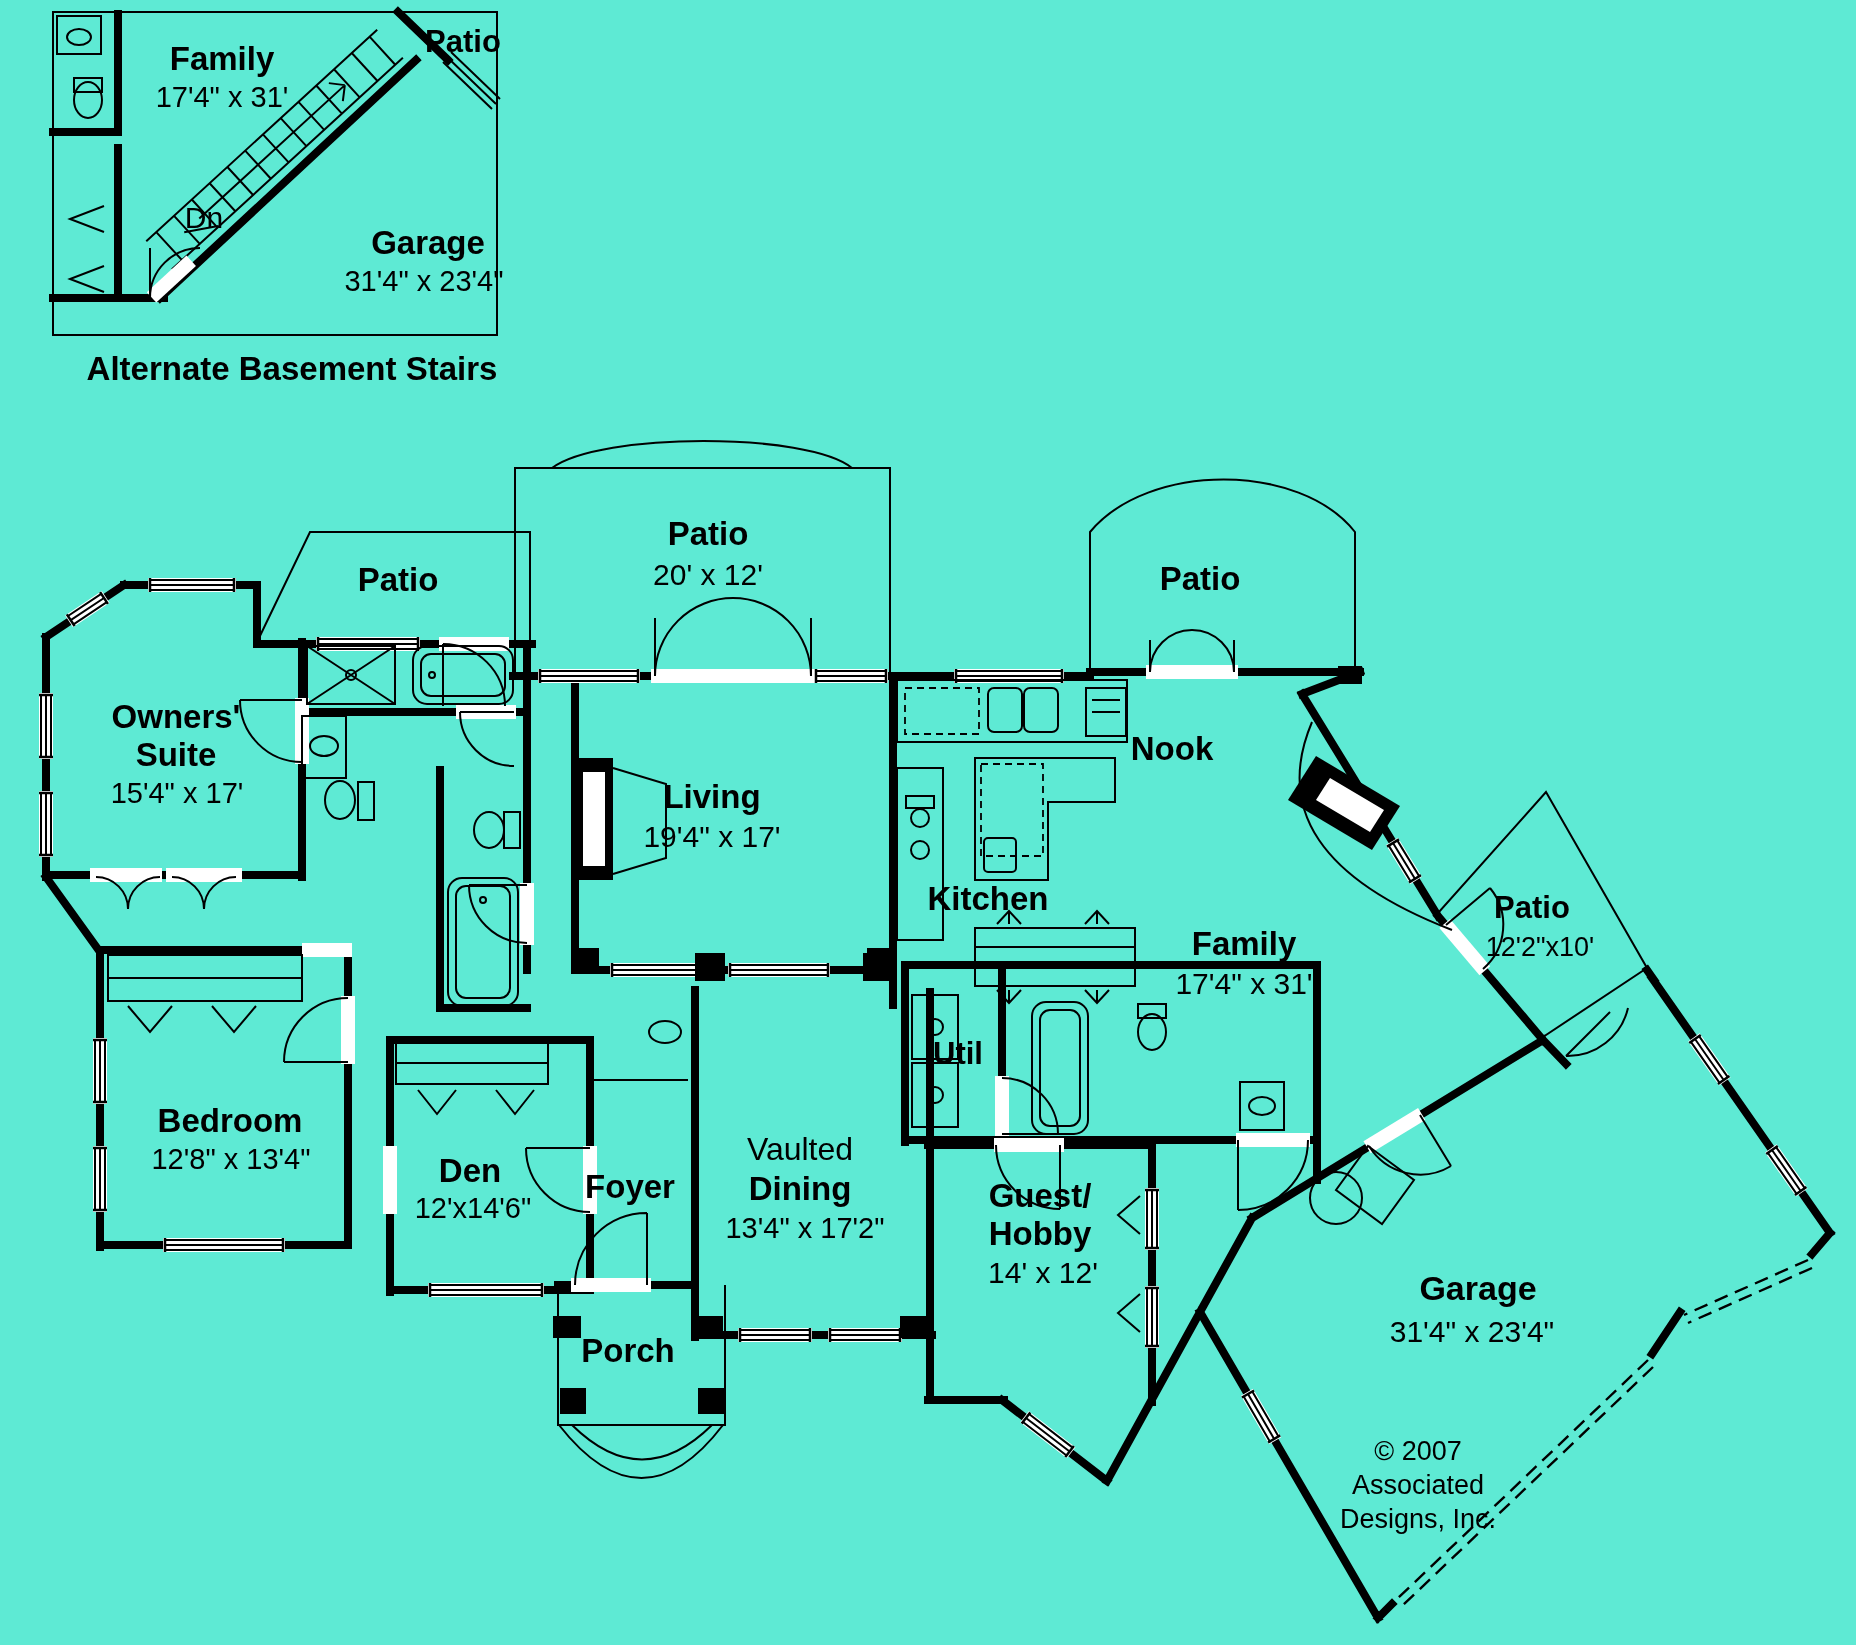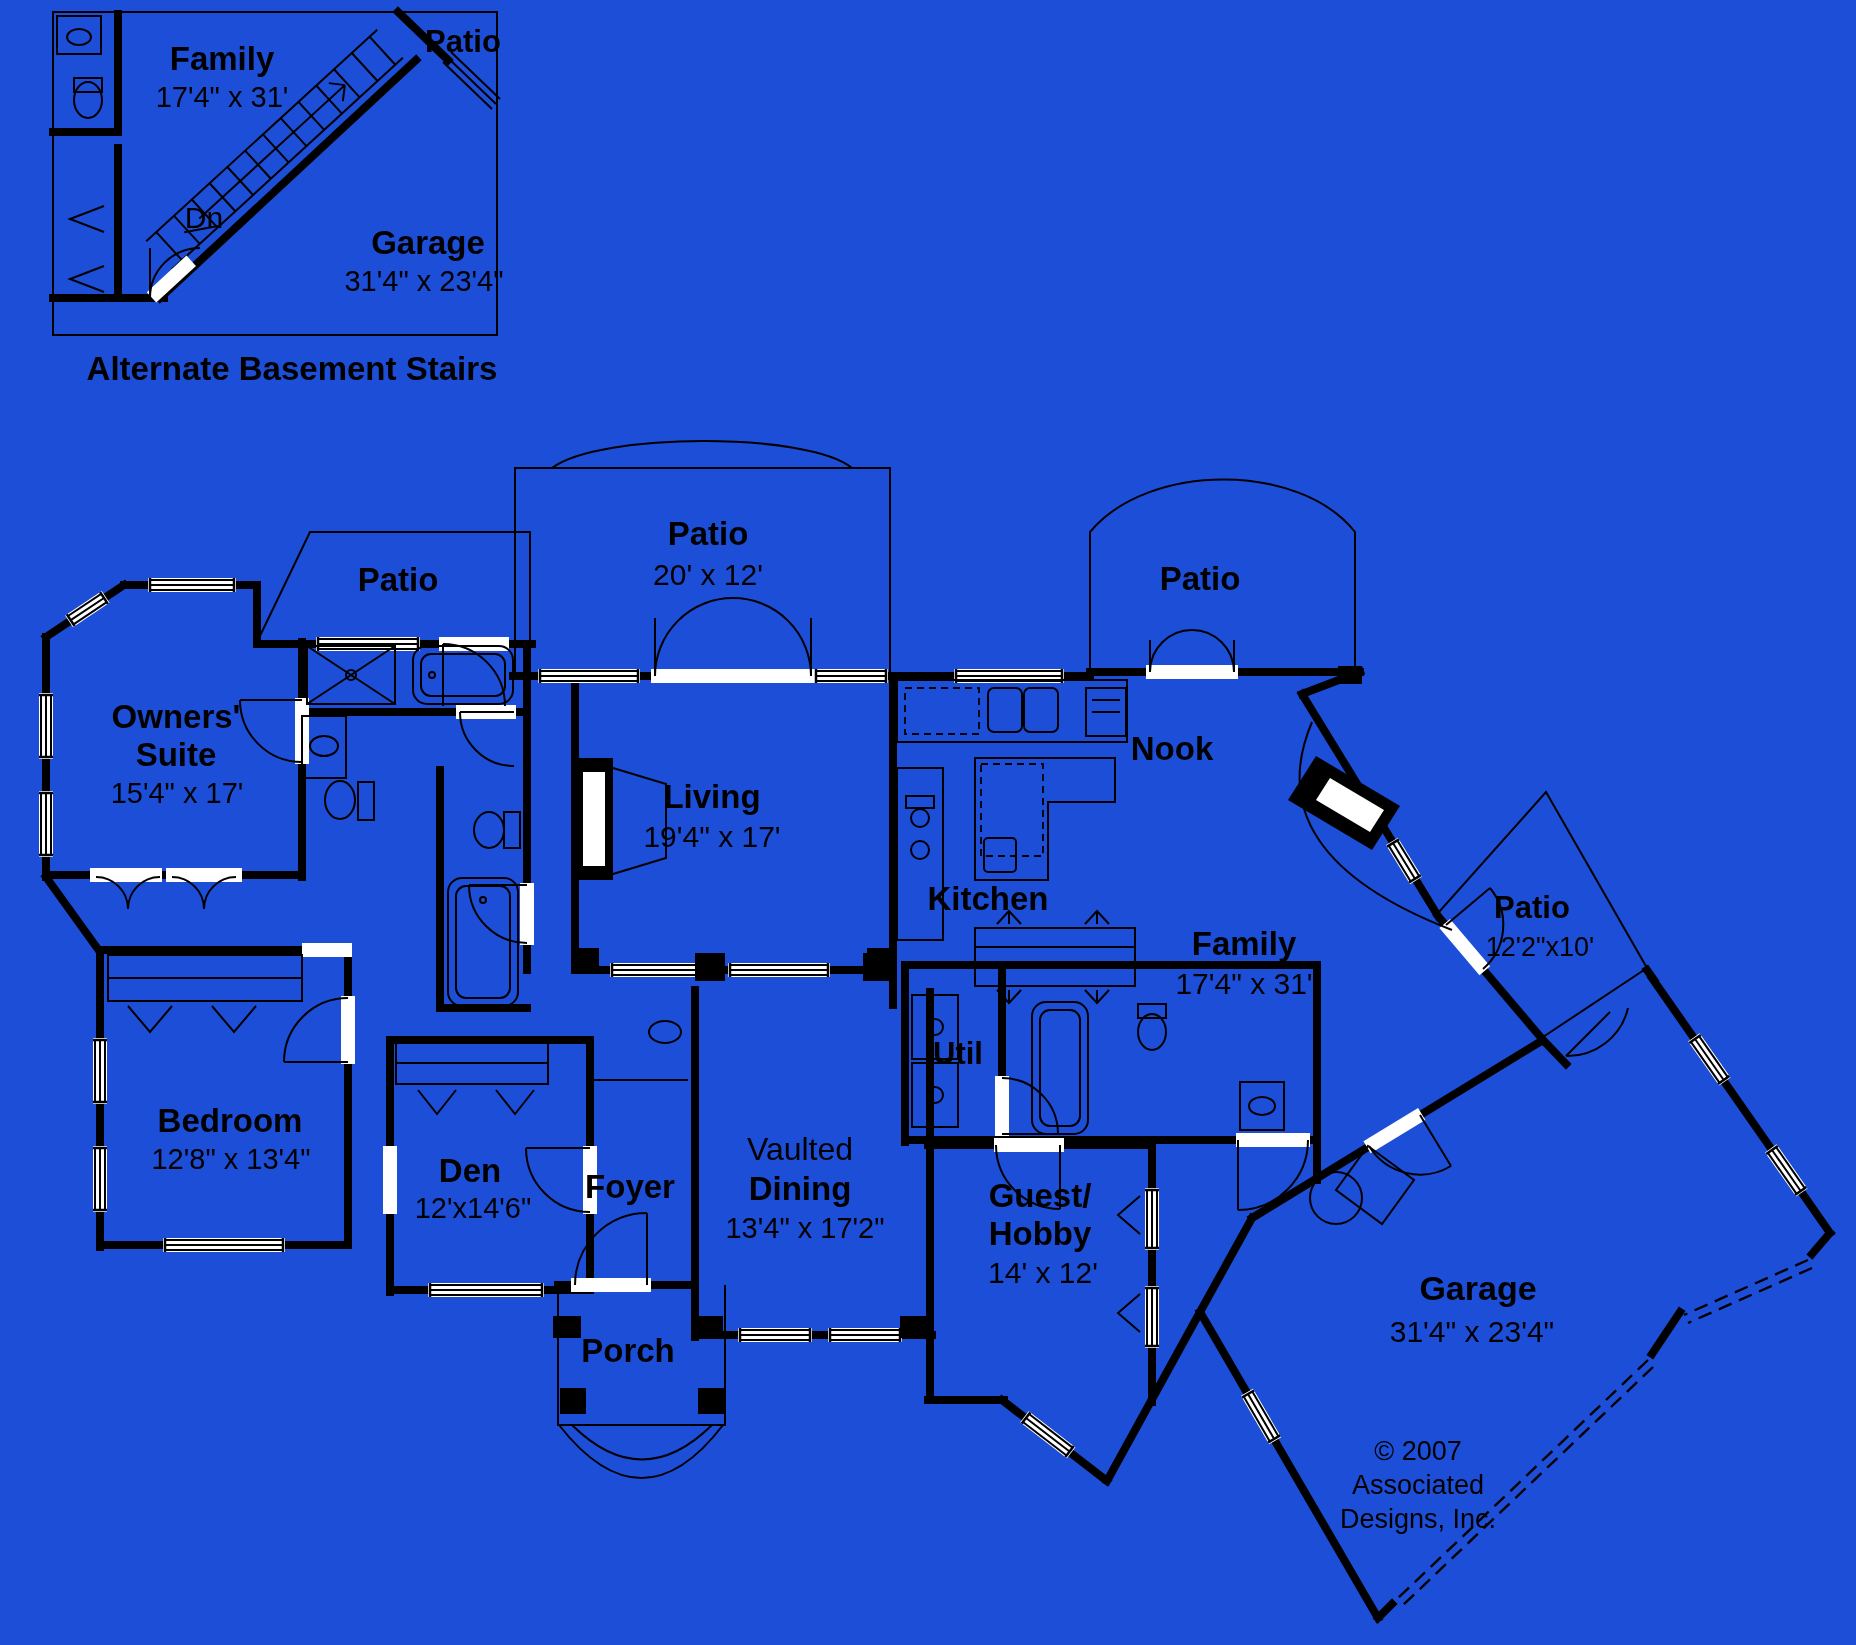--- a/index.html
+++ b/index.html
@@ -1,16 +1,16 @@
 <!DOCTYPE html>
 <html><head>
 <meta charset="utf-8">
 <style>
   html,body{margin:0;padding:0;background:#fff;}
-  .page{width:1856px;height:1645px;position:relative;background:#1d4ed8;overflow:hidden;}
+  .page{width:1856px;height:1645px;position:relative;background:#5eead4;overflow:hidden;}
   svg{display:block;}
   text{fill:#000;font-family:"Liberation Sans","DejaVu Sans",sans-serif;text-anchor:middle;}
   .b{font-weight:bold;font-size:33px;}
   .b1{font-weight:bold;font-size:31px;}
   .b4{font-weight:bold;font-size:34px;}
   .r{font-size:30px;}
   .r9{font-size:29px;}
   .r3{font-size:32px;}
   .s{font-size:27px;}
   .tw{stroke:#000;stroke-width:8;fill:none;stroke-linecap:square;}

